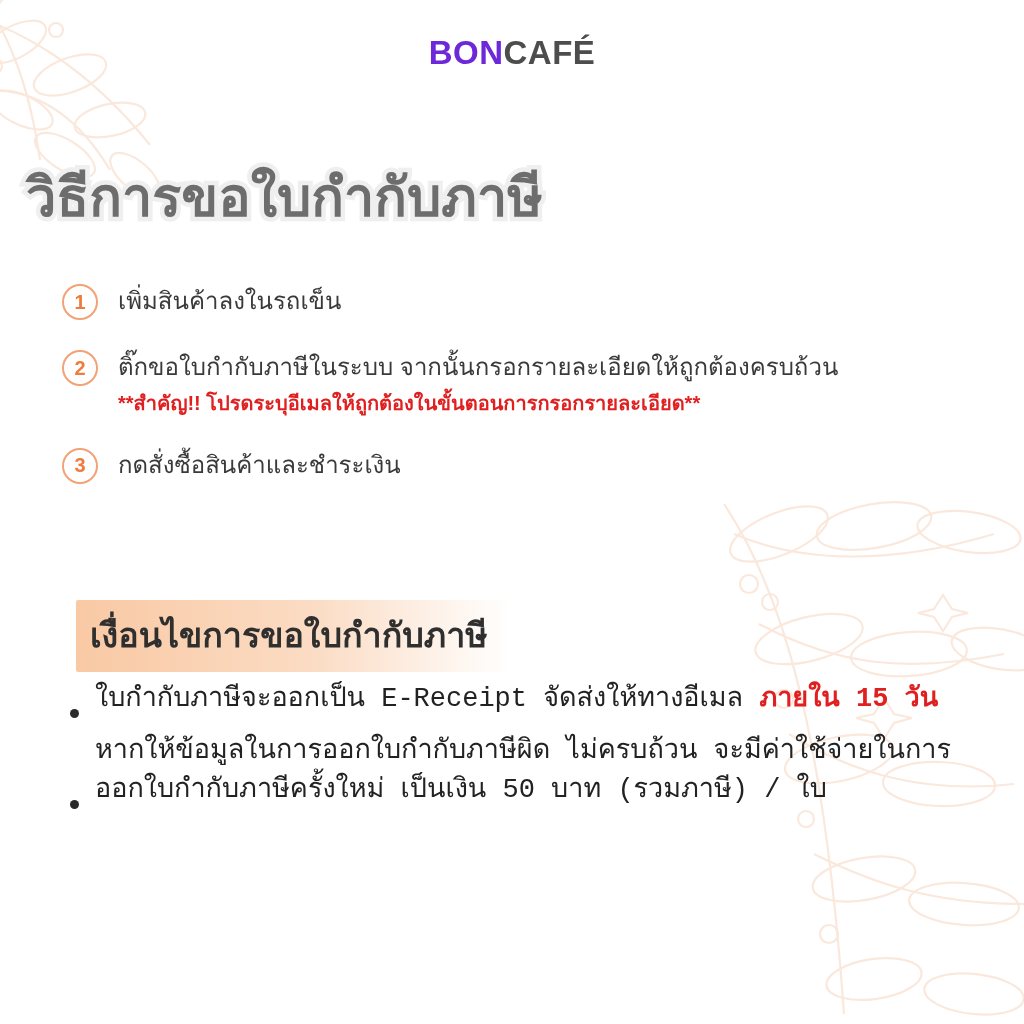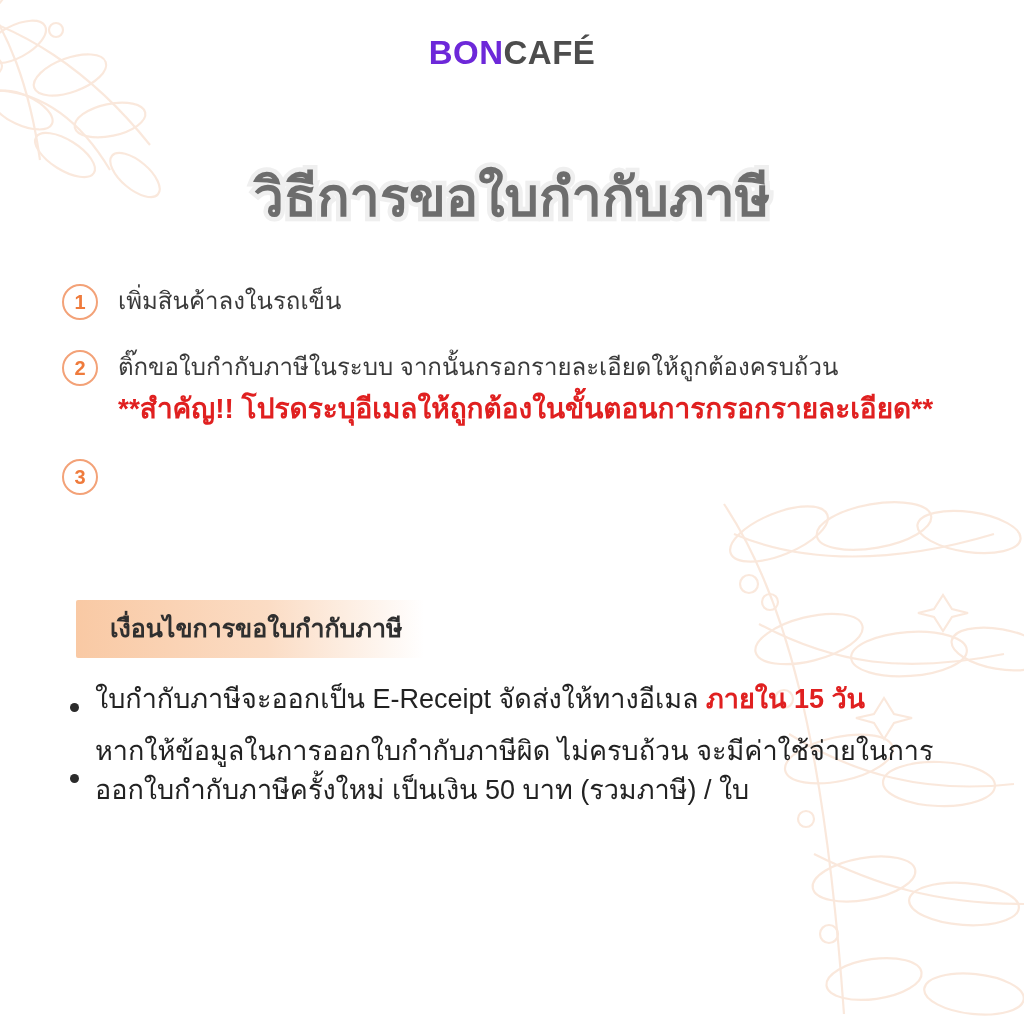--- a/index.html
+++ b/index.html
@@ -38,21 +38,20 @@
   }
   .brand .bon { color: #6d28d9; }
   .brand .cafe { color: #4d4d4d; font-weight: 700; }
 
   
   .headline-wrap {
     position: absolute;
     top: 160px;
     left: 0;
     width: 100%;
-    text-align: center;
   }
   .headline {
     display: inline-block;
     font-size: 54px;
     font-weight: 700;
     color: #6d6d6d;
     line-height: 1.25;
     padding: 4px 26px;
     -webkit-text-stroke: 9px #efefef;
     paint-order: stroke fill;
@@ -90,49 +89,50 @@
     font-size: 24px;
     color: #3a3a3a;
     line-height: 1.45;
     padding-top: 2px;
   }
   .step-note {
     display: block;
     color: #e02020;
     font-weight: 700;
     margin-top: 4px;
-    font-size: 28px;
+    font-size: 20px;
   }
 
   
   .cond-title-wrap {
     position: absolute;
     top: 600px;
     left: 76px;
   }
   .cond-title {
     display: inline-block;
-    font-size: 25px;
+    font-size: 34px;
     font-weight: 700;
     color: #2f2f2f;
-    padding: 8px 22px 10px 34px;
+    padding: 8px 22px 10px 14px;
     background: linear-gradient(90deg, #f9c9a4 0%, #fbdcc4 55%, rgba(255,255,255,0) 100%);
     border-radius: 2px;
   }
 
   .bullets {
     position: absolute;
     top: 680px;
     left: 66px;
     width: 915px;
   }
   .bullet {
     display: flex;
-    align-items: center;
+    align-items: flex-end;
     margin-bottom: 14px;
+    font-family: Liberation Mono, monospace;
   }
   .dot {
     flex: 0 0 auto;
     width: 9px;
     height: 9px;
     border-radius: 50%;
     background: #2b2b2b;
     margin: 16px 16px 0 4px;
   }
   .bullet-text {
@@ -213,20 +213,23 @@
   <div class="step">
     <div class="step-num">2</div>
     <div class="step-body">
       <span>ติ๊กขอใบกำกับภาษีในระบบ จากนั้นกรอกรายละเอียดให้ถูกต้องครบถ้วน</span>
       <span class="step-note">**สำคัญ!! โปรดระบุอีเมลให้ถูกต้องในขั้นตอนการกรอกรายละเอียด**</span>
     </div>
   </div>
 
   <div class="step">
     <div class="step-num">3</div>
+    <div class="step-body">
+      <span>กดสั่งซื้อสินค้าและชำระเงิน</span>
+    </div>
   </div>
 
 </div>
 
 <div class="cond-title-wrap">
   <div class="cond-title">เงื่อนไขการขอใบกำกับภาษี</div>
 </div>
 
 <div class="bullets">
 

